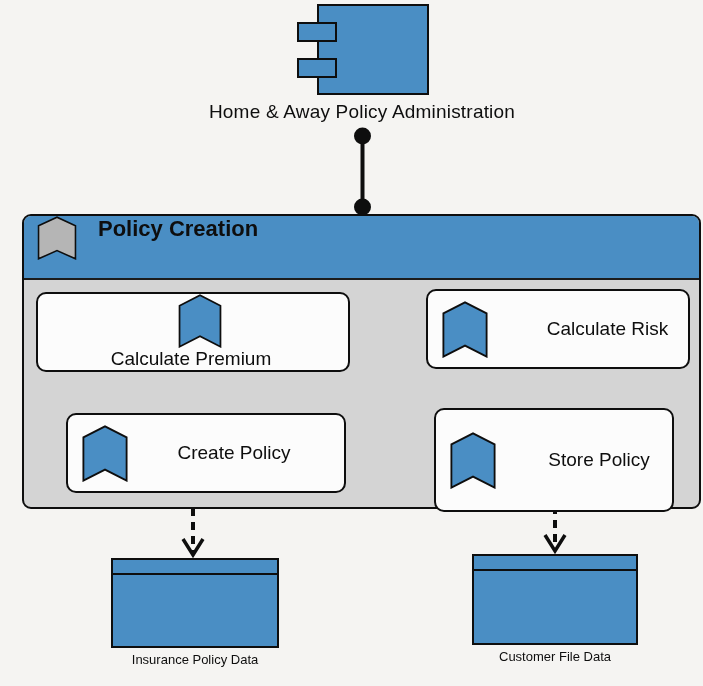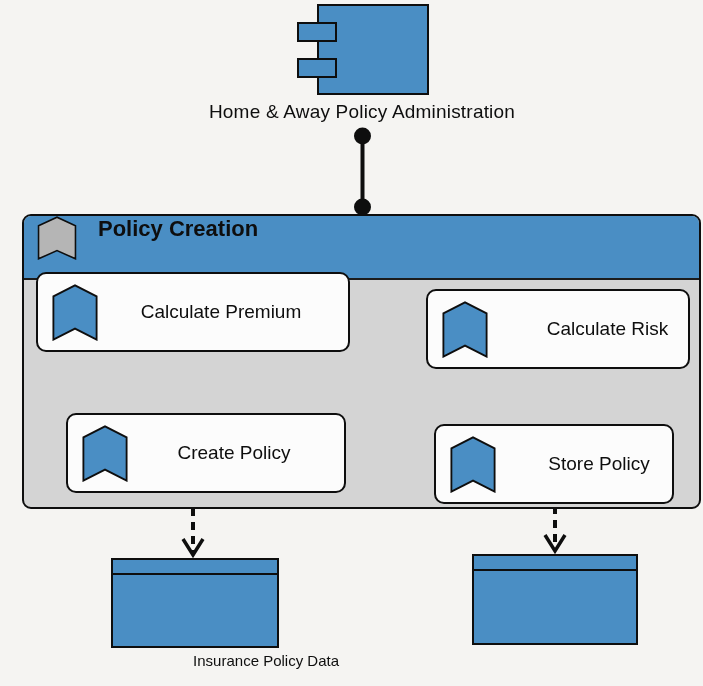--- a/index.html
+++ b/index.html
@@ -28,31 +28,31 @@
     border:2.5px solid var(--ink);border-radius:9px;overflow:hidden;}
   .pg-header{height:62px;background:var(--blue);border-bottom:2px solid #1c1c1c;display:flex;}
   .pg-title{font-size:22px;font-weight:bold;margin-left:21px;}
   .chev{display:block;}
   .pg-header .chev{margin-left:13px;}
 
   
   .task{background:#fcfcfc;border:2.5px solid var(--ink);border-radius:10px;display:flex;align-items:center;}
   .task-label{flex:1;text-align:center;font-size:19px;padding-right:4px;}
   .task .chev{margin-left:14px;}
-  #task-calc-premium{left:24px;top:272px;width:314px;height:80px;}
+  #task-calc-premium{left:24px;top:292px;width:314px;height:80px;flex-direction:column;}
   #task-calc-risk{left:414px;top:289px;width:264px;height:80px;gap:43px;}
   #task-create-policy{left:54px;top:413px;width:280px;height:80px;}
-  #task-store-policy{left:422px;top:424px;width:240px;height:80px;gap:34px;}
+  #task-store-policy{left:422px;top:408px;width:240px;height:104px;gap:34px;}
 
   
   .datastore{background:var(--blue);border:2.5px solid var(--ink);}
   .ds-band{height:13px;border-bottom:2.5px solid var(--ink);}
   #ds-insurance{left:99px;top:558px;width:168px;height:90px;}
   #ds-customer{left:460px;top:554px;width:166px;height:91px;}
-  .ds-label{text-align:right;font-size:15px;}
+  .ds-label{text-align:center;font-size:13px;}
   #ds-insurance-label{left:39px;top:652px;width:288px;}
   #ds-customer-label{left:400px;top:649px;width:286px;}
 
   #connectors{position:absolute;left:0;top:0;pointer-events:none;}
 </style>
 </head>
 <body>
 
 <div id="stage">
 
@@ -122,14 +122,15 @@
   </div>
 
   <div id="ds-insurance" class="abs datastore">
     <div class="ds-band"></div>
   </div>
   <div id="ds-insurance-label" class="abs ds-label">Insurance Policy Data</div>
 
   <div id="ds-customer" class="abs datastore">
     <div class="ds-band"></div>
   </div>
+  <div id="ds-customer-label" class="abs ds-label">Customer File Data</div>
 
 </div>
 
 </body></html>

